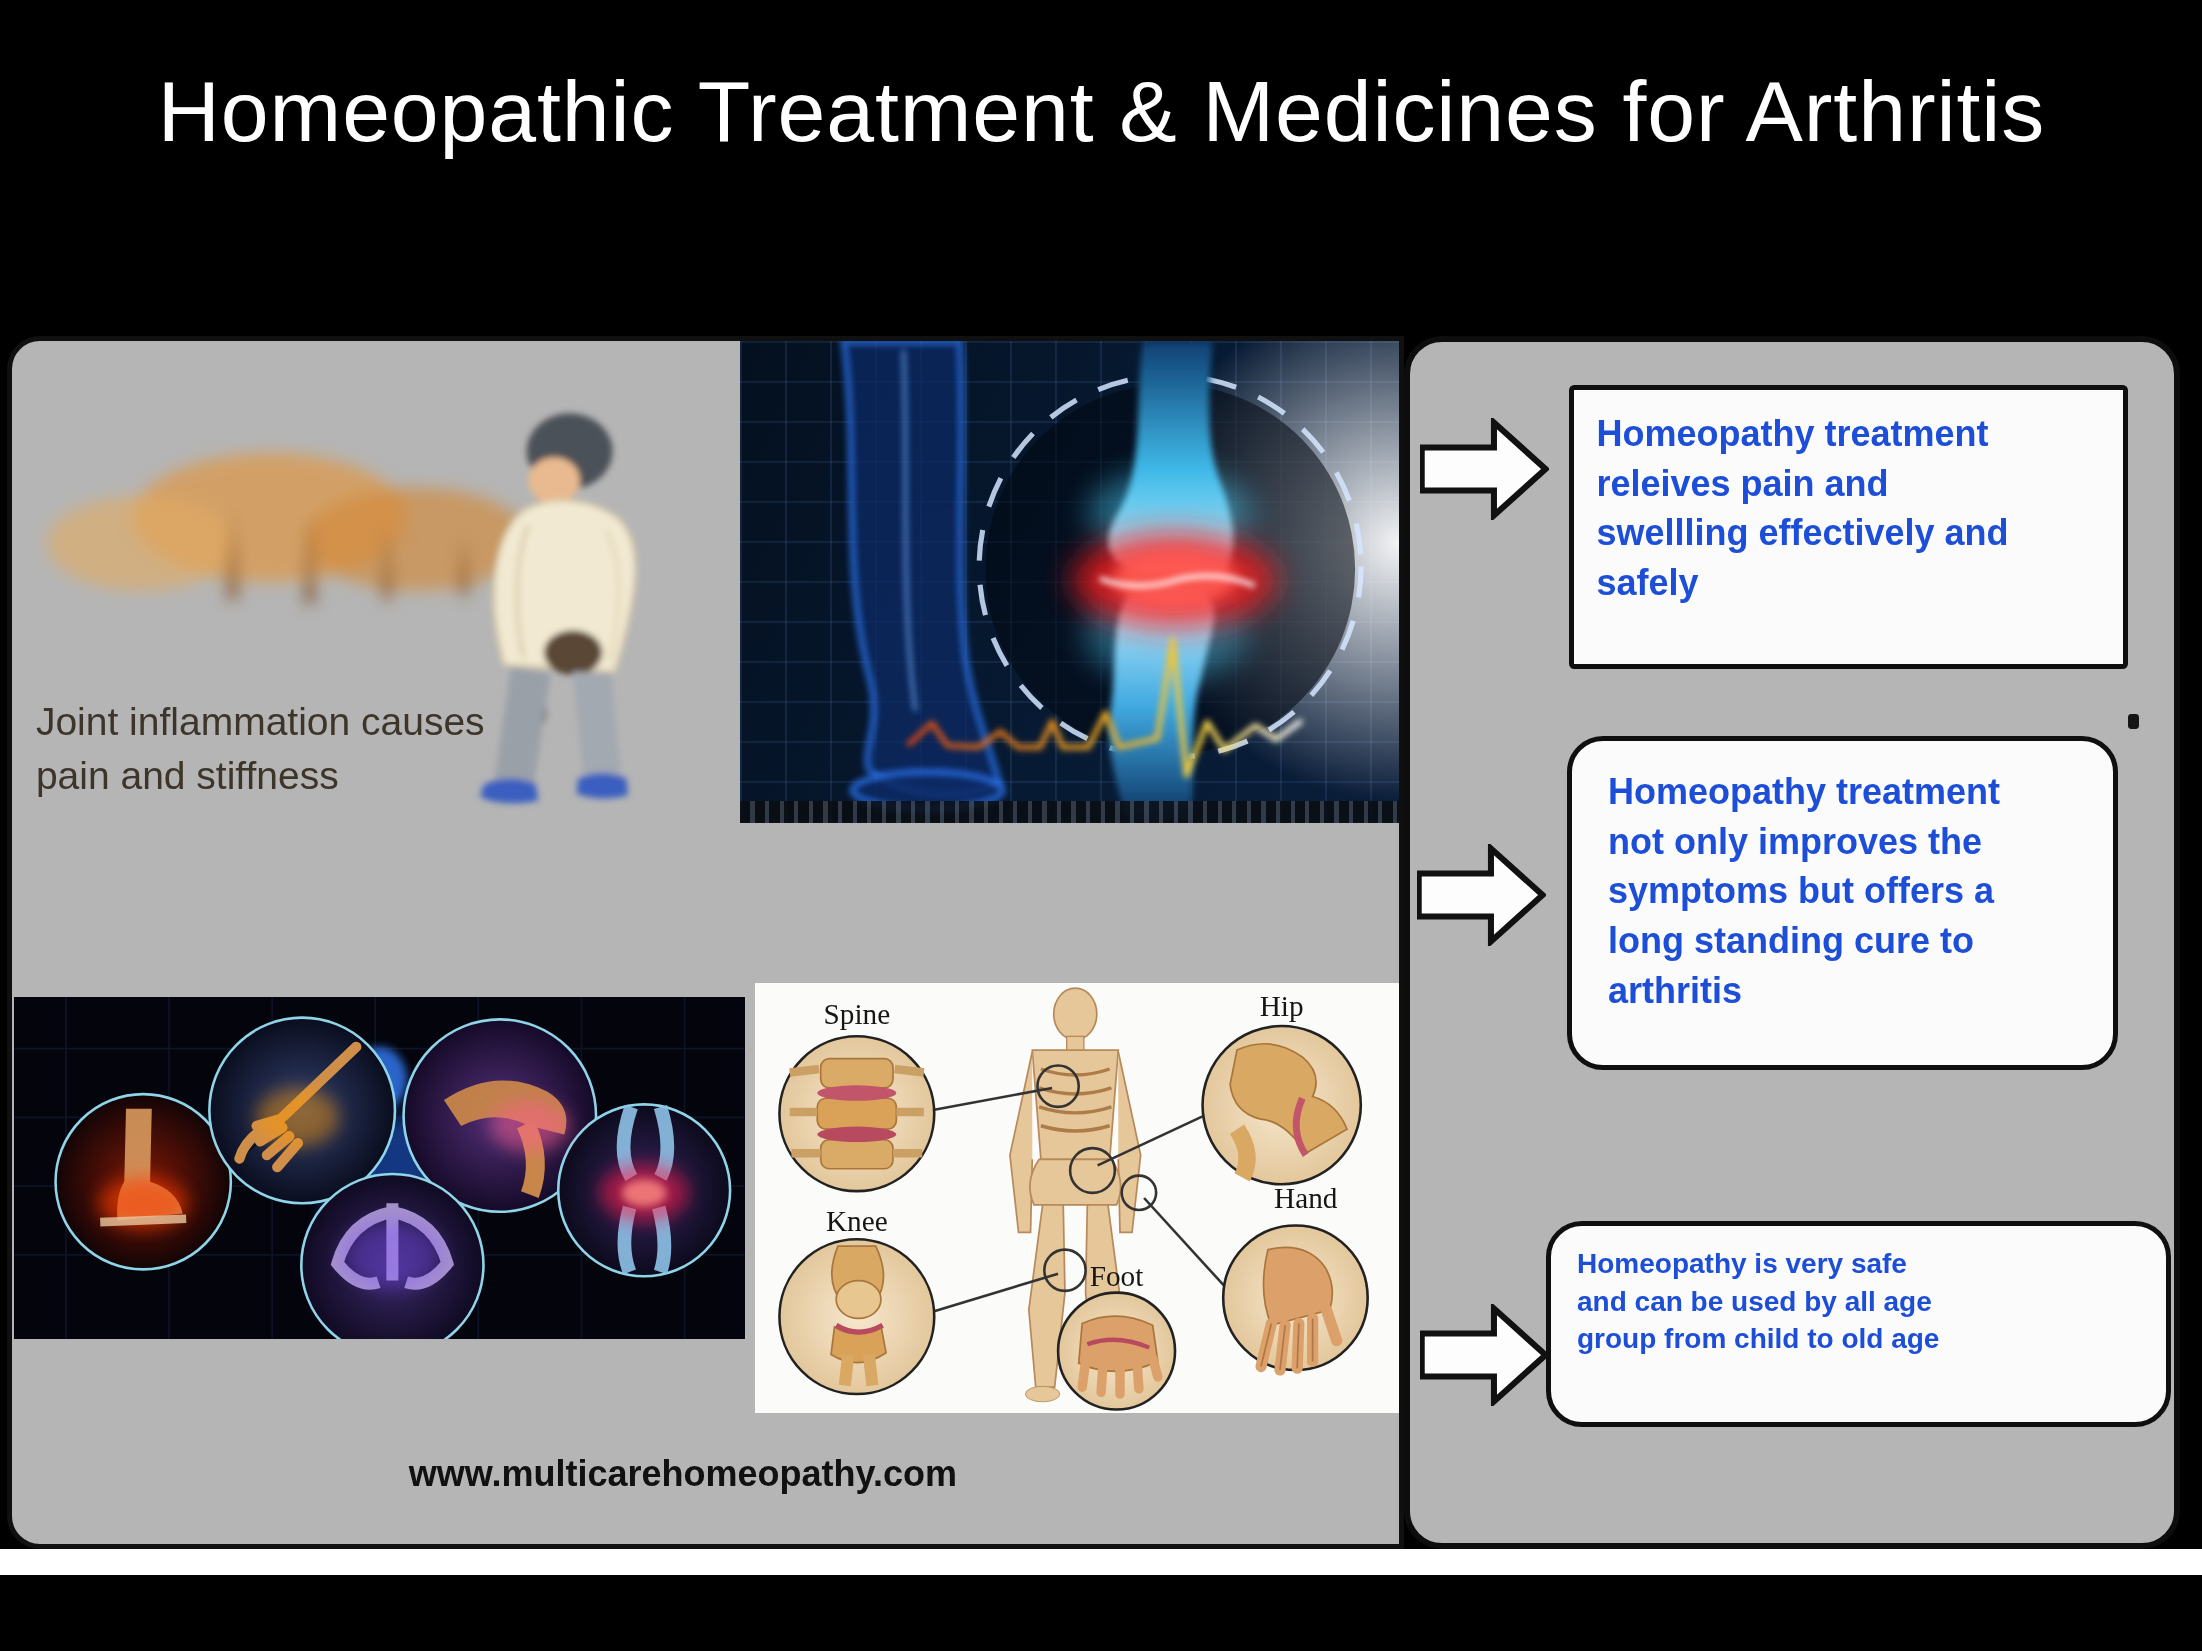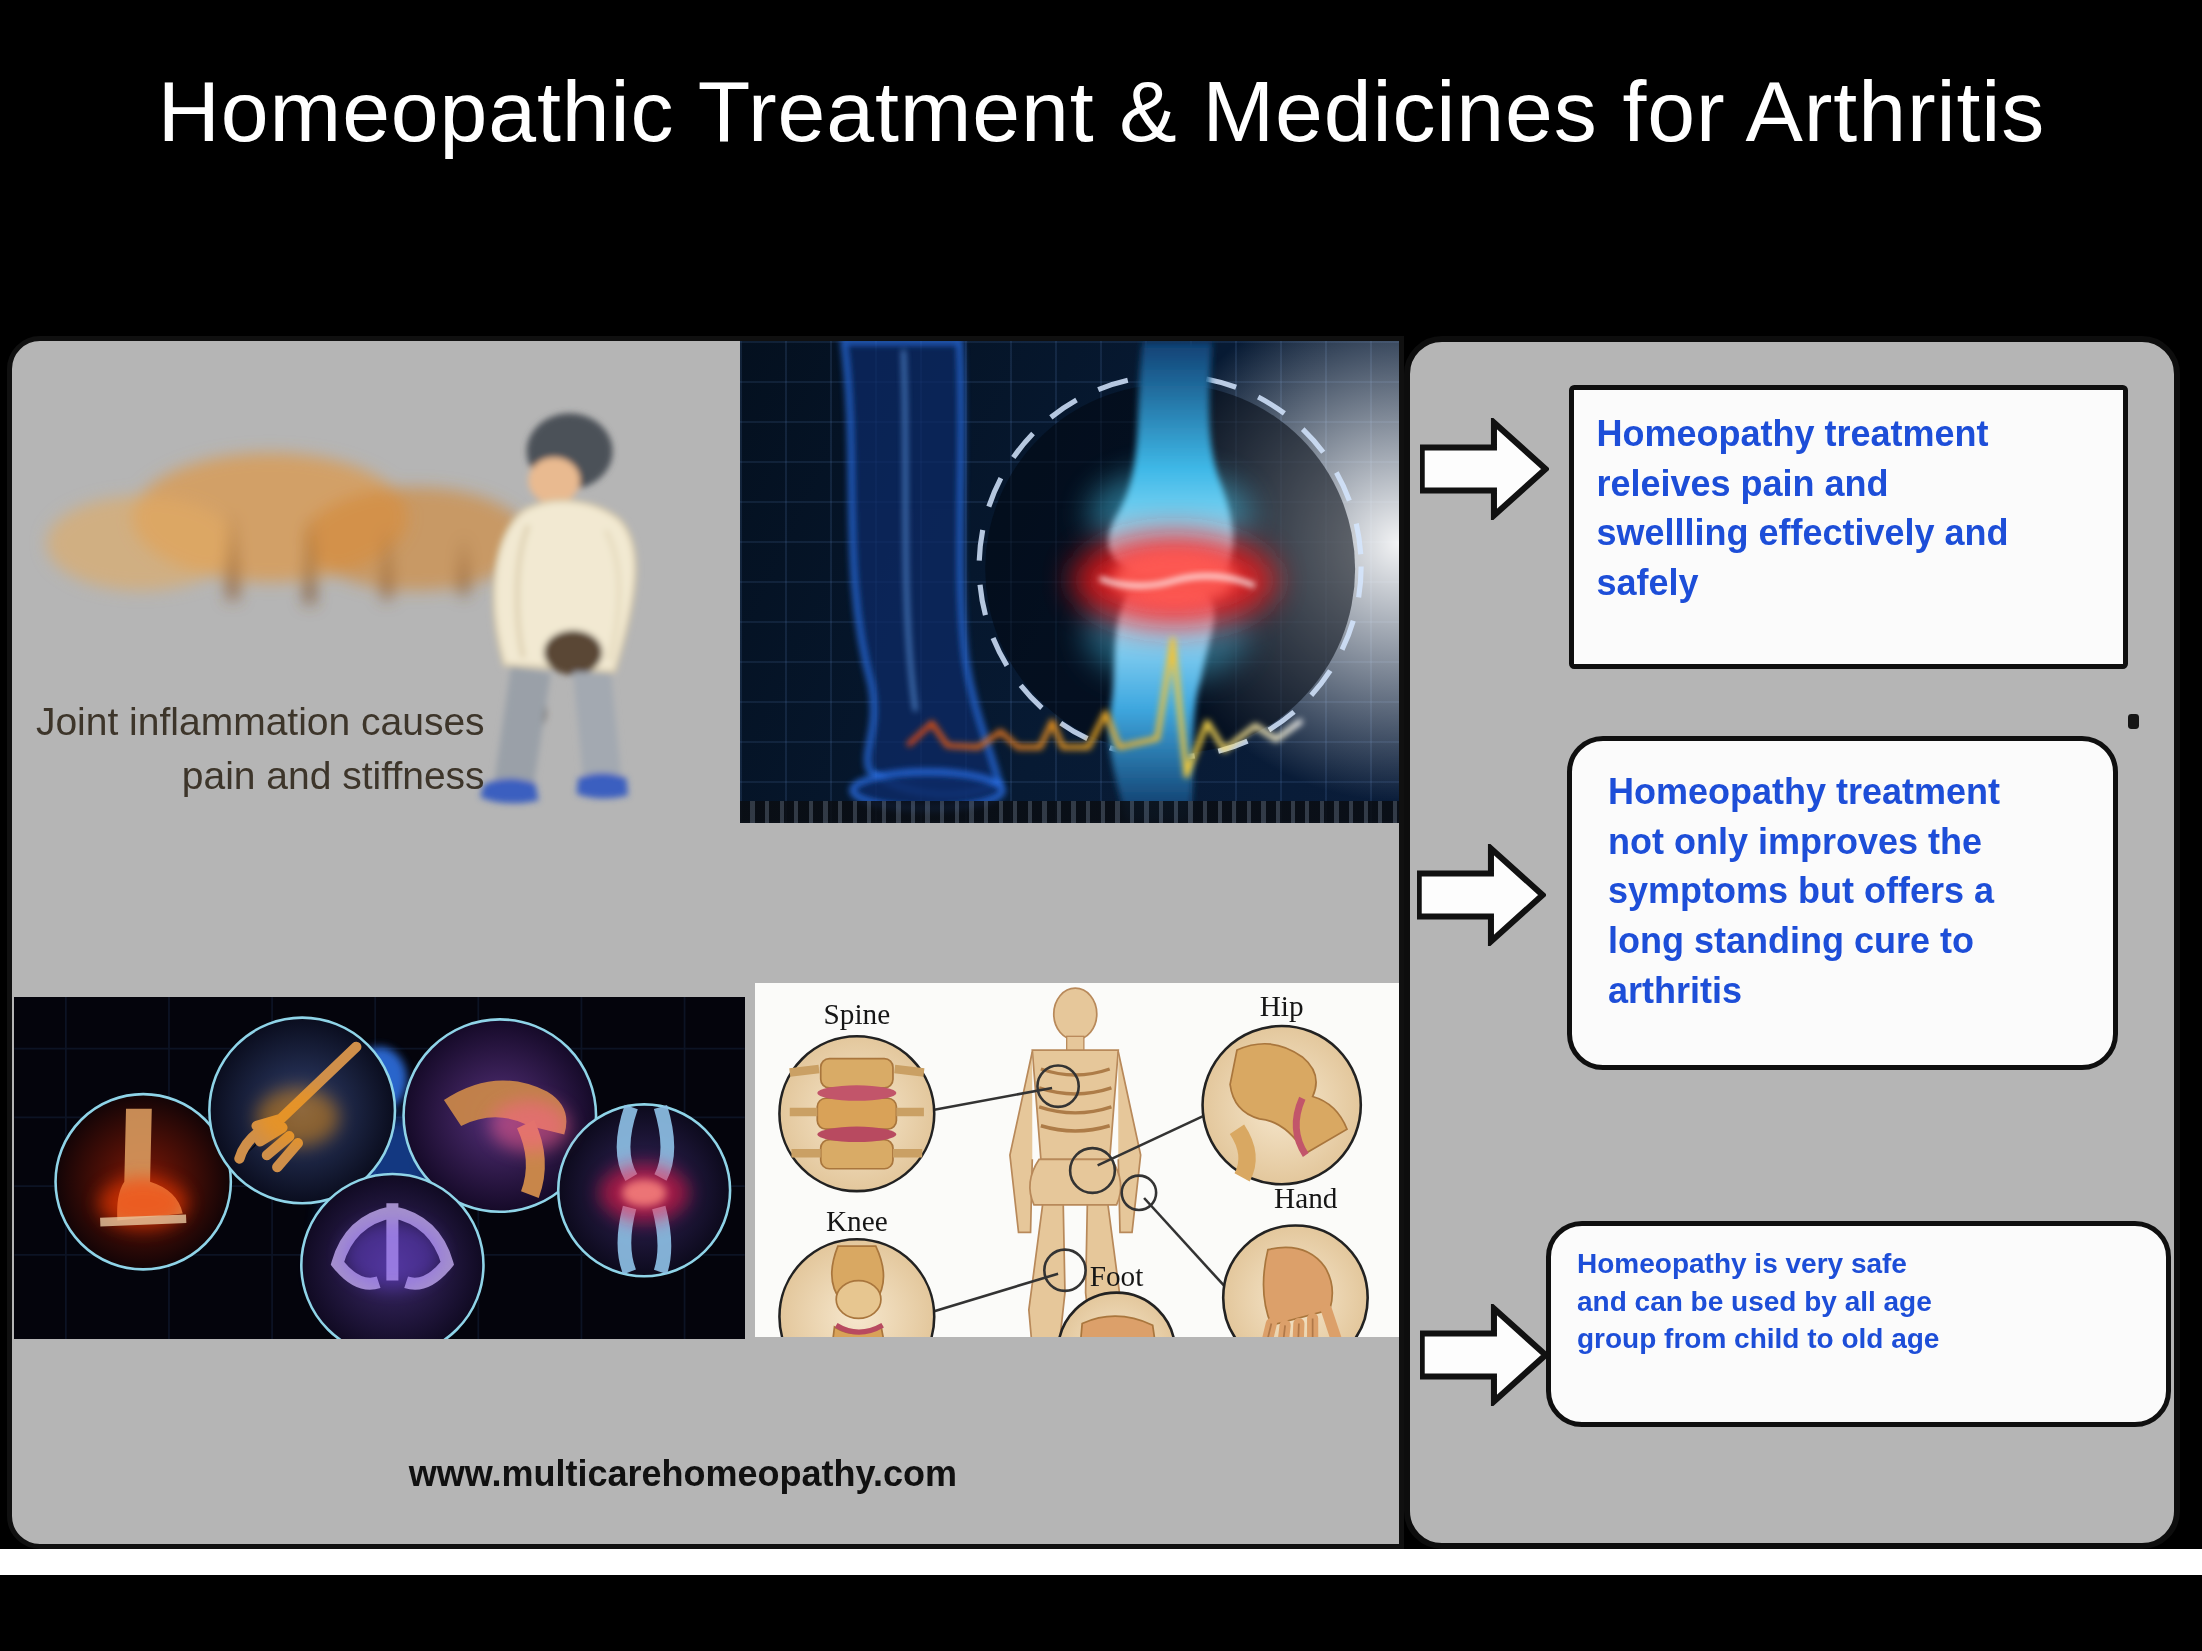--- a/index.html
+++ b/index.html
@@ -16,21 +16,21 @@
 
   
   .left-area { position:absolute; left:6.9px; top:336px; width:1397px; height:1213px;
     background:#b5b5b5; border:5.2px solid #101010; border-radius:33px 0 0 33px; overflow:hidden; }
 
   .img-autumn { position:absolute; left:0; top:0; width:852px; height:482px; overflow:hidden;
     background:
       radial-gradient(ellipse at 78% 88%, rgba(208,128,48,.60), rgba(208,128,48,0) 62%),
       radial-gradient(ellipse at 8% 94%, rgba(214,142,60,.55), rgba(214,142,60,0) 58%),
       radial-gradient(ellipse at 40% 42%, rgba(226,166,84,.45), rgba(226,166,84,0) 55%),
-      linear-gradient(180deg,#f8ecd2 0%,#f5e3bc 16%,#efd6a4 30%,#e9d6a0 42%,#d6d18e 52%,#dccf92 60%,#e8c командные98e 68%,#e2ab62 80%,#d89a50 100%); text-align: right; }
+      linear-gradient(180deg,#f8ecd2 0%,#f5e3bc 16%,#efd6a4 30%,#e9d6a0 42%,#d6d18e 52%,#dccf92 60%,#e8c командные98e 68%,#e2ab62 80%,#d89a50 100%); }
   .img-autumn svg { position:absolute; left:0; top:0; }
   .autumn-caption { position:absolute; left:24px; top:354px; color:#3d352a;
     font-size:39px; line-height:1.38; white-space:pre-line; font-weight:500; }
 
   .img-knee { position:absolute; left:728px; top:0; width:659px; height:482px; overflow:hidden;
     background:
       radial-gradient(circle at 100% 42%, rgba(255,255,255,.95), rgba(255,255,255,0) 36%),
       repeating-linear-gradient(90deg, rgba(90,130,190,.16) 0 1.7px, rgba(0,0,0,0) 1.7px 45px),
       repeating-linear-gradient(0deg, rgba(90,130,190,.14) 0 1.7px, rgba(0,0,0,0) 1.7px 40px),
       linear-gradient(115deg,#04101f 0%,#071a33 55%,#0a1d3a 100%); }
@@ -39,21 +39,21 @@
 
   .banner { position:absolute; left:45px; top:509px; width:1225px; height:126px;
     background:#fdfdfd; border:6px solid #141414; border-radius:29px;
     display:flex; align-items:center; justify-content:center; }
   .banner span { font-size:79px; font-weight:700; letter-spacing:-1.7px; color:#0c0c0c;
     transform:scaleX(.96); white-space:nowrap; }
 
   .img-joints { position:absolute; left:1.7px; top:656px; width:731px; height:342px; overflow:hidden;
     background:#04040c; }
 
-  .img-skeleton { position:absolute; left:743px; top:642px; width:644px; height:354px; overflow:hidden;
+  .img-skeleton { position:absolute; left:743px; top:642px; width:644px; height:430px; overflow:hidden;
     background:#fbfbf9; }
 
   .website { position:absolute; left:172px; top:1112px; width:998px; text-align:center;
     font-size:36px; font-weight:700; color:#111; }
 
   
   .right-panel { position:absolute; left:1404px; top:336px; width:776px; height:1213px;
     background:#b5b5b5; border:6px solid #0d0d0d; border-radius:38px; }
 
   .callout { position:absolute; background:#fbfbfb; border:5.2px solid #0f0f0f;

